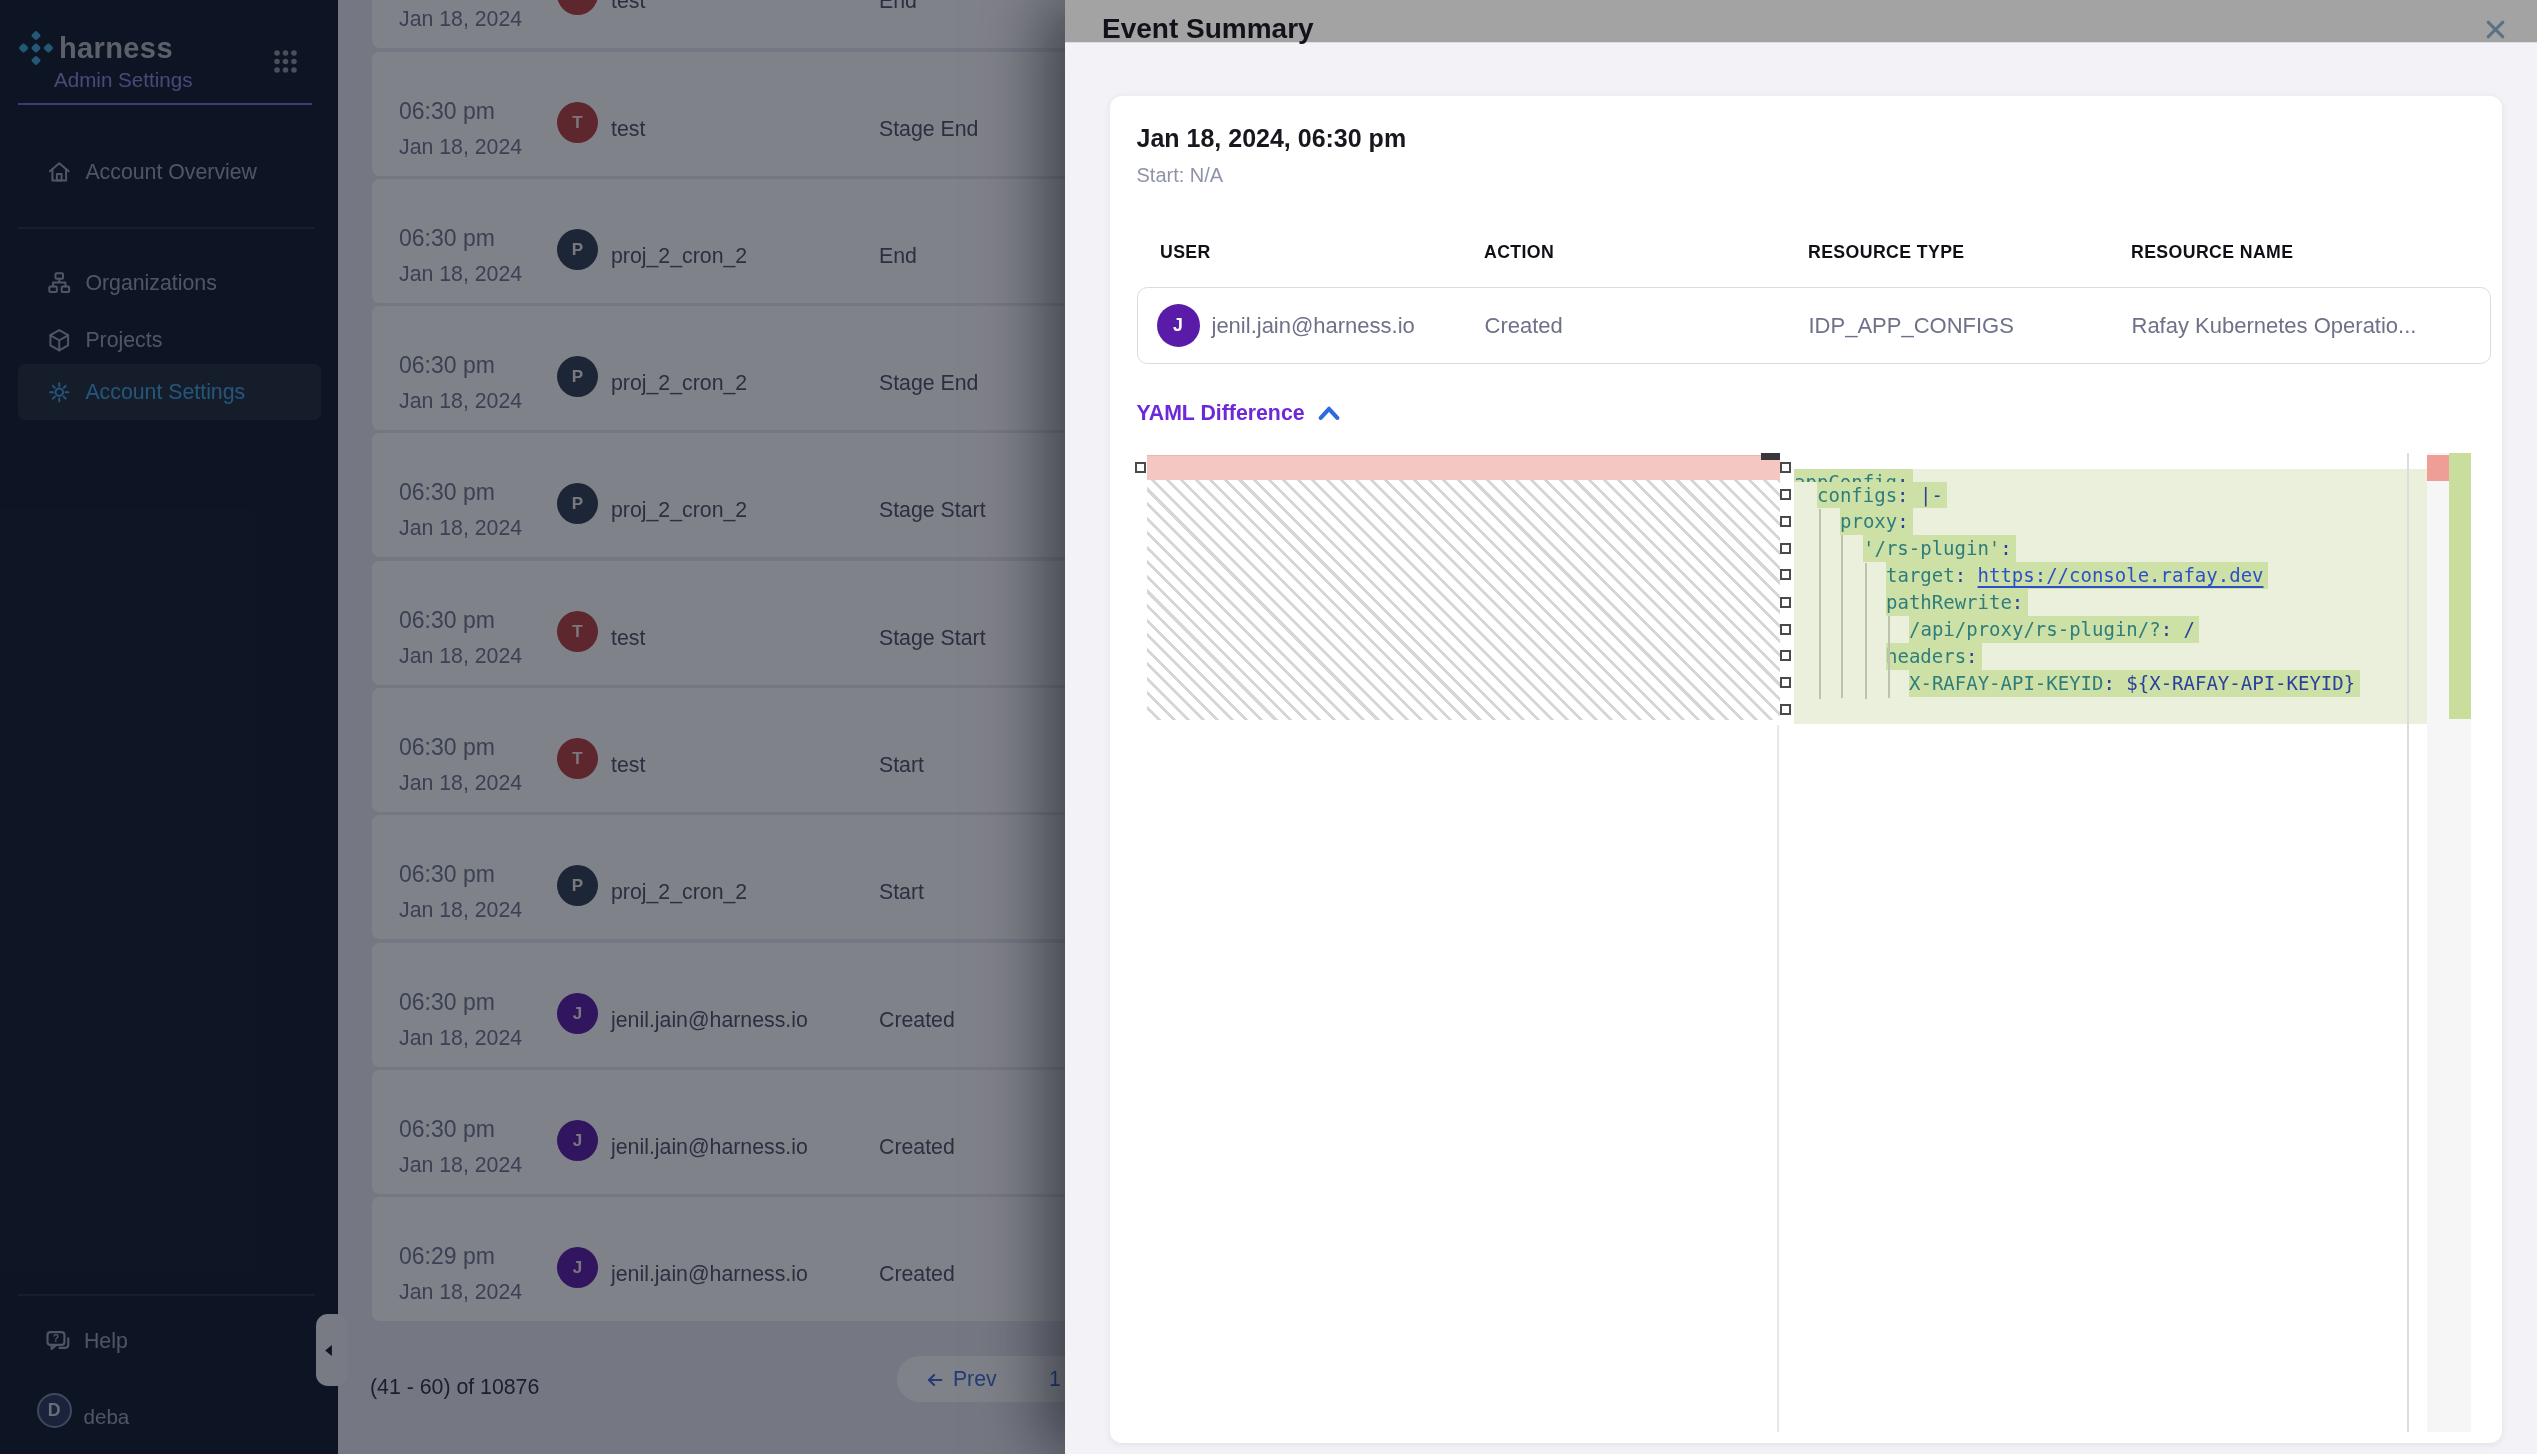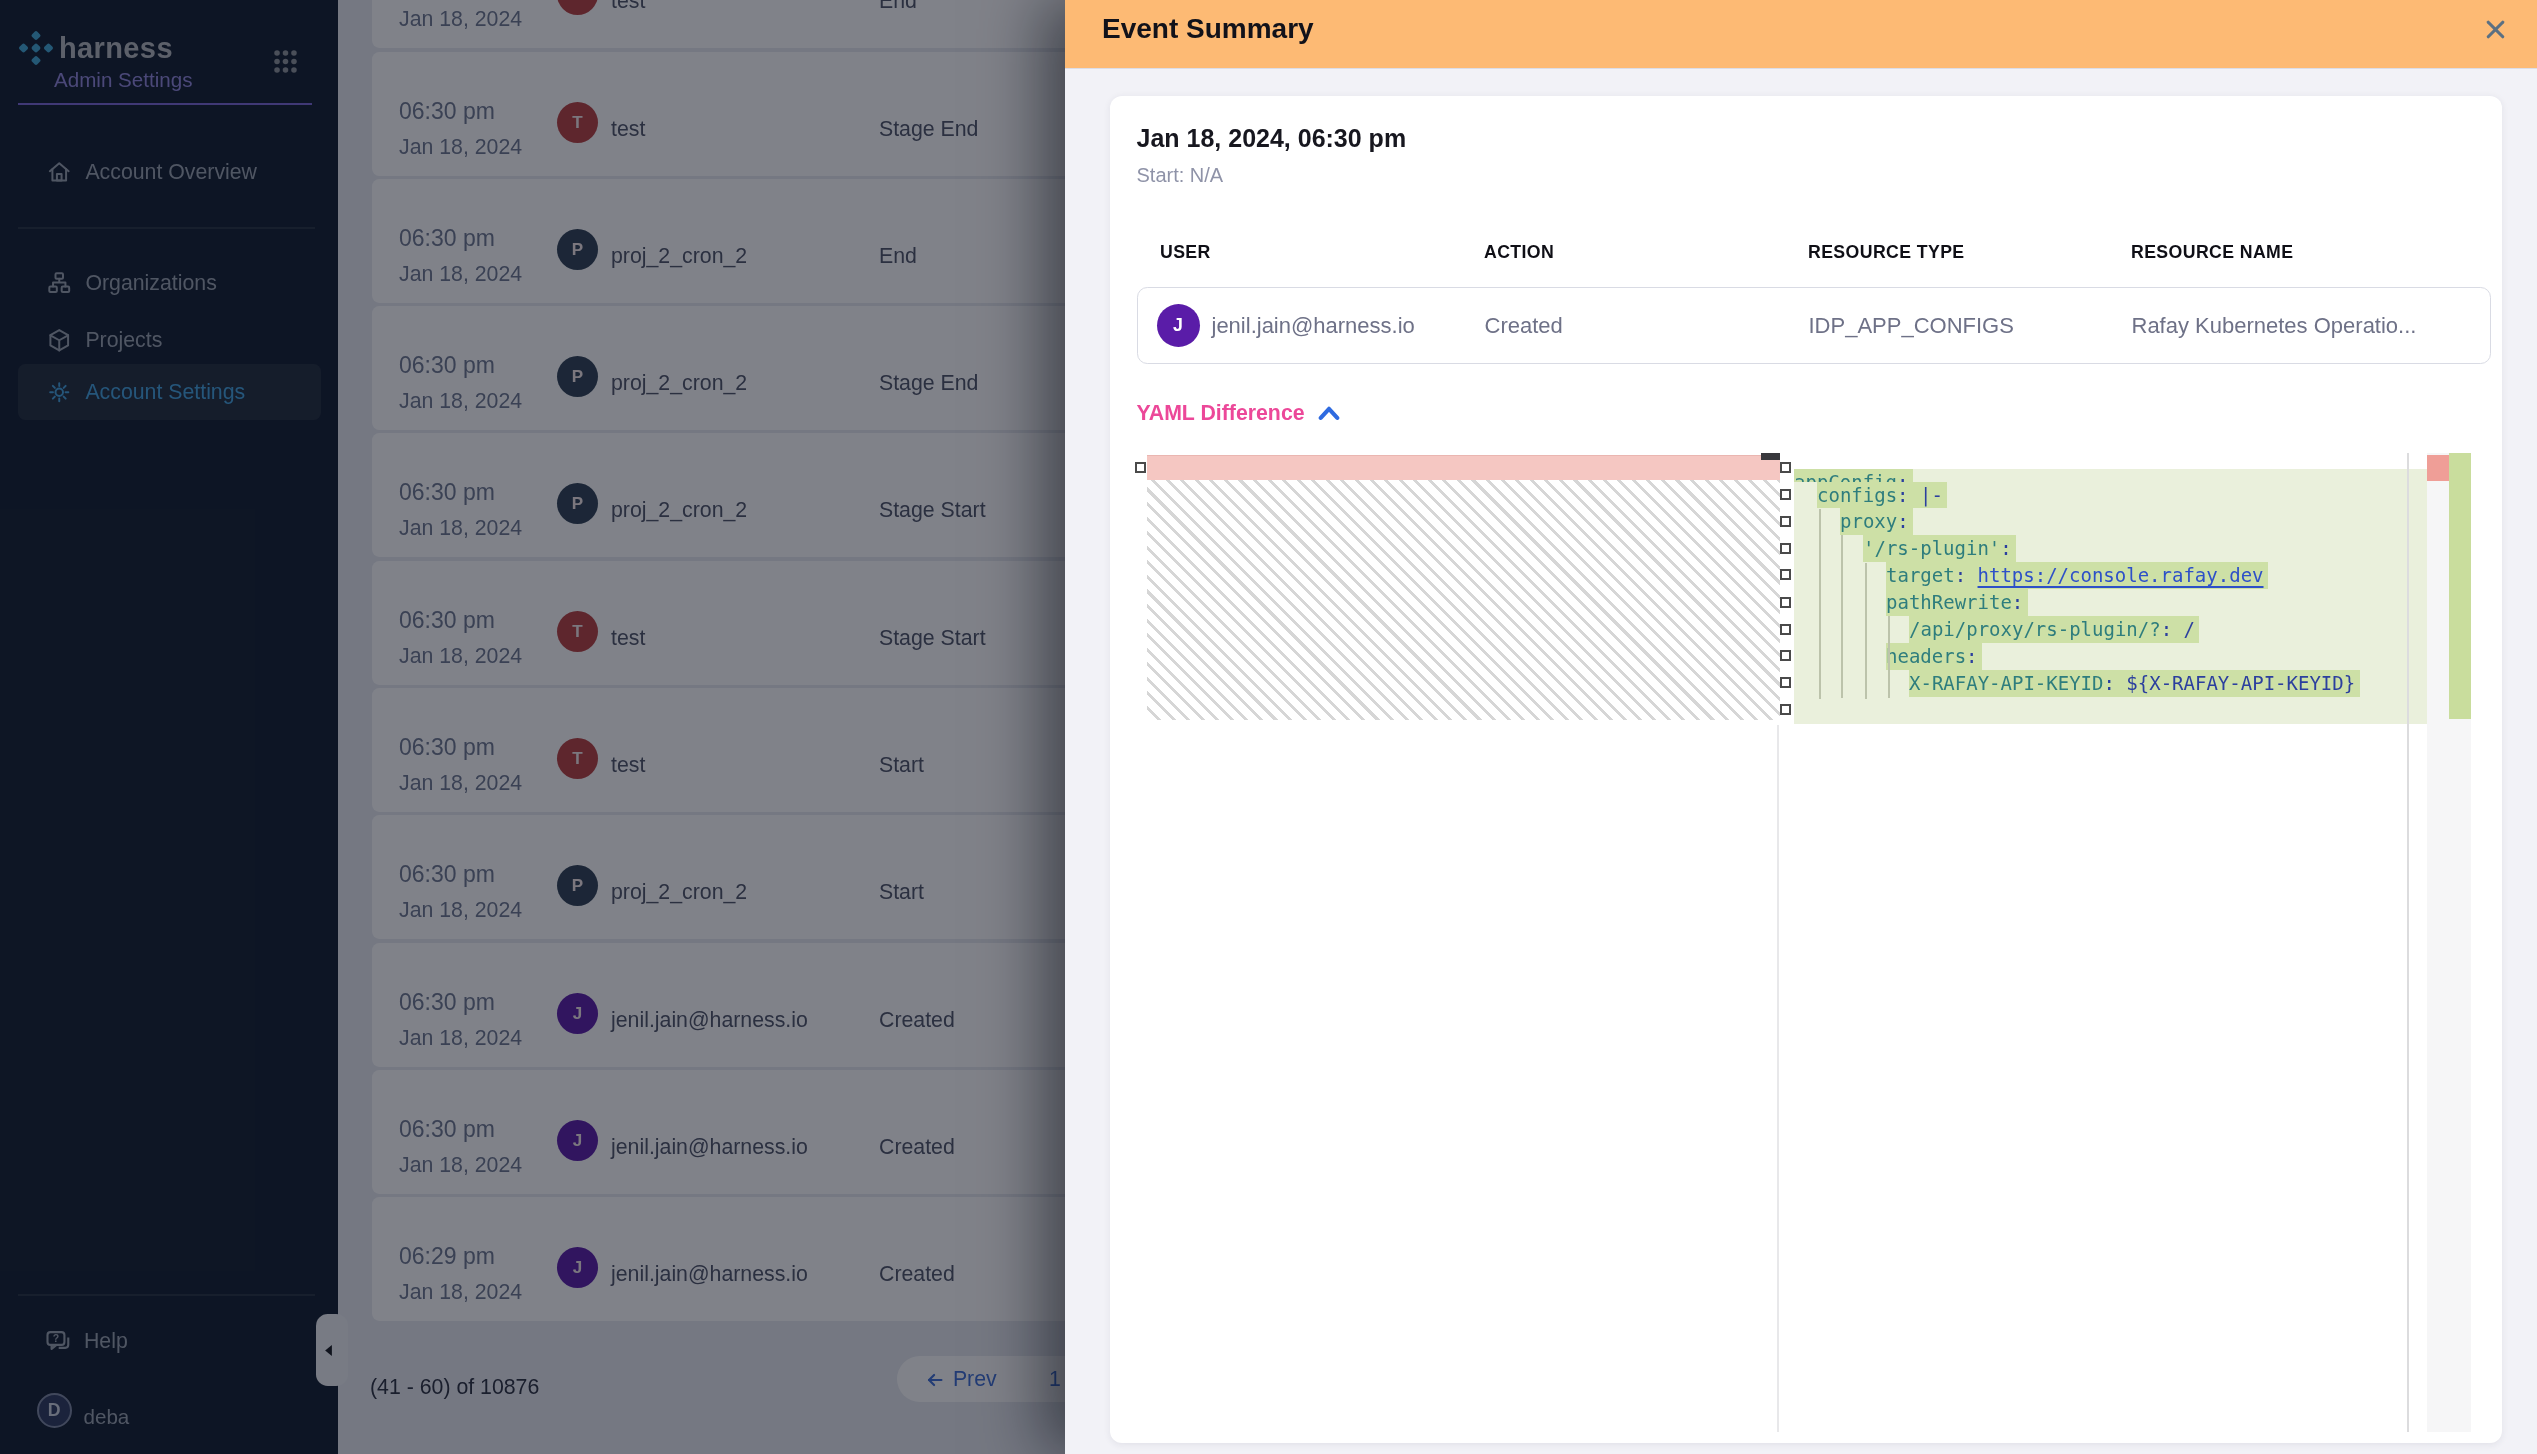--- a/index.html
+++ b/index.html
@@ -46,34 +46,34 @@
   .pg-prev  { position:absolute; left:26.5px; top:11px; display:flex; align-items:center; color:#3d6ed6; font-size:21.3px; cursor:pointer; }
   .pg-prev svg { width:22px; height:22px; margin-right:7.4px; }
   .pg-page1 { position:absolute; left:152px; top:11px; color:#3d6ed6; font-size:21.3px; cursor:pointer; }
 
   
   .overlay { position:absolute; left:0; top:0; width:1065px; height:1454px; background:rgba(12,16,28,0.52); z-index:30; }
 
   
   .modal { position:absolute; left:1065px; top:0; width:1473px; height:1454px; background:#f2f2f7; z-index:40;
            box-shadow:-22px 0 59px rgba(5,9,20,0.5); }
-  .modal-header { position:absolute; left:0; top:0; right:0; height:69px; background:#fdba74; border-bottom:1.5px solid #dcdde6; }
+  .modal-header { position:absolute; left:0; top:0; right:0; height:43px; background:#a3a3a3; border-bottom:1.5px solid #dcdde6; }
   .modal-title { position:absolute; left:37px; top:13.2px; font-size:28px; font-weight:bold; color:#12121a; }
   .modal-close { position:absolute; right:28px; top:14.7px; width:29px; height:29px; color:#5b7082; cursor:pointer; }
   .card { position:absolute; left:45px; top:96px; width:1392px; height:1347px; background:#fff; border-radius:12px;
           box-shadow:0 1.5px 7.4px rgba(40,41,61,0.08); }
   .ev-date   { position:absolute; left:26.5px; top:28px; font-size:25px; font-weight:bold; color:#17171f; }
   .ev-module { position:absolute; left:26.5px; top:68px; font-size:20px; color:#8f93a8; }
   .th { position:absolute; top:146px; font-size:17.7px; font-weight:bold; color:#0f0f16; letter-spacing:0.4px; }
   .ev-row { position:absolute; left:26.5px; top:191px; width:1354px; height:77px; border:1.5px solid #d9dbe4; border-radius:10.3px; background:#fff; }
   .ev-row .j-av { position:absolute; left:19px; top:16px; width:43px; height:43px; border-radius:50%;
                   display:flex; align-items:center; justify-content:center; color:#fff; font-size:17.7px; font-weight:bold; }
   .ev-cell { position:absolute; top:25px; font-size:22px; color:#6e7187; white-space:nowrap; }
   .yaml-label-row { position:absolute; left:26.5px; top:305px; display:flex; align-items:center; cursor:pointer; }
-  .yaml-label { font-size:21.3px; font-weight:bold; color:#ec4899; }
+  .yaml-label { font-size:21.3px; font-weight:bold; color:#6d28d9; }
   .yaml-label-row svg { width:22px; height:14.7px; margin-left:13.2px; color:#2f6be0; }
 
   
   .diff { position:absolute; left:22px; top:357px; width:1345px; height:979px; }
   .gut-sq { position:absolute; width:11px; height:11px; border:2.2px solid #4a4a4a; background:#fff; }
   .pane-left { position:absolute; left:14.7px; top:0; width:633px; height:267px; }
   .del-line { position:absolute; left:0; top:1.5px; width:633px; height:26px; background:#f5c7c2; border-top:1.5px solid #eab6b1; }
   .hatch { position:absolute; left:0; top:27px; width:633px; height:240px; background:#fff;
            background-image:repeating-linear-gradient(45deg,#ffffff 0 7.4px,#d6d6d6 7.4px 10.3px); }
   .dark-handle { position:absolute; left:629px; top:0; width:19px; height:6.6px; background:#38383c; cursor:pointer; }

